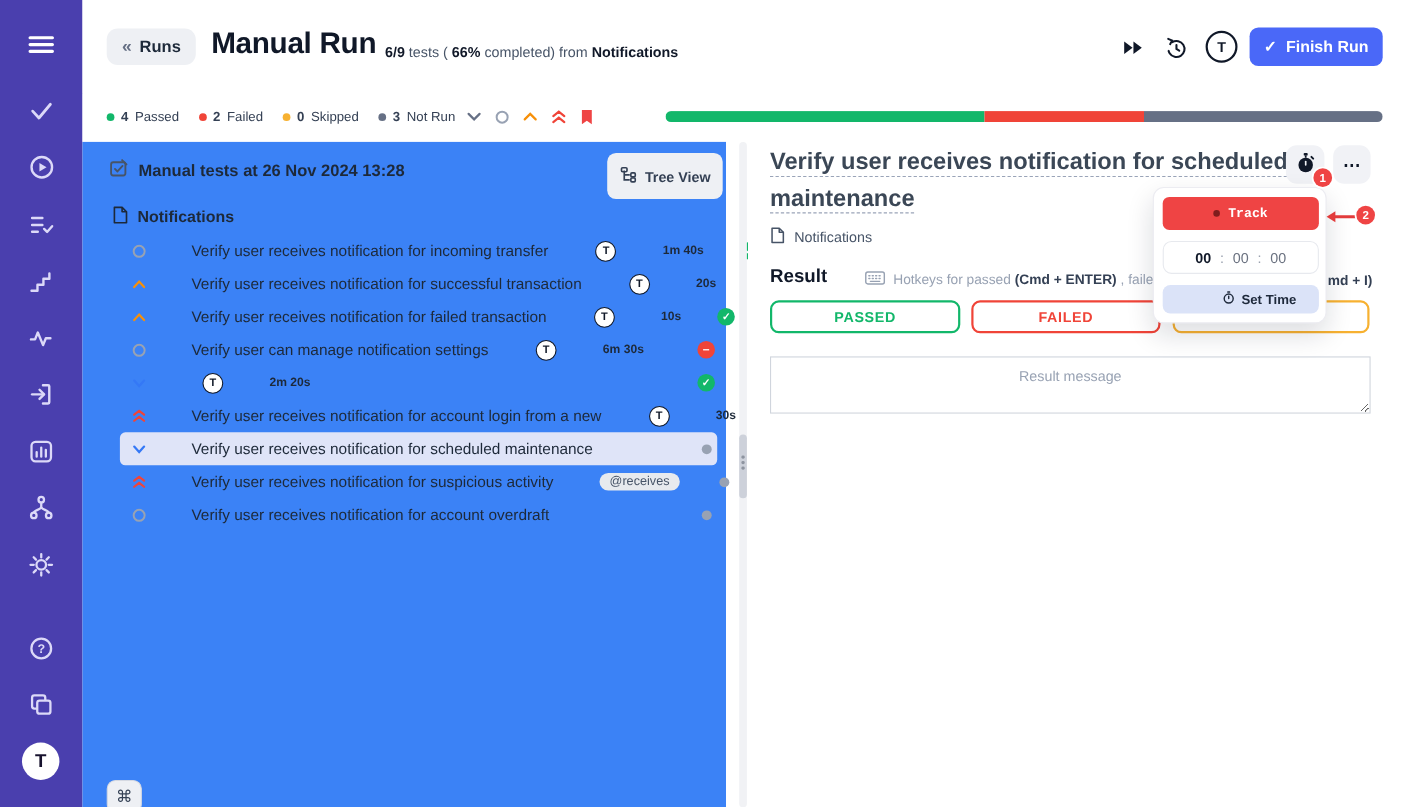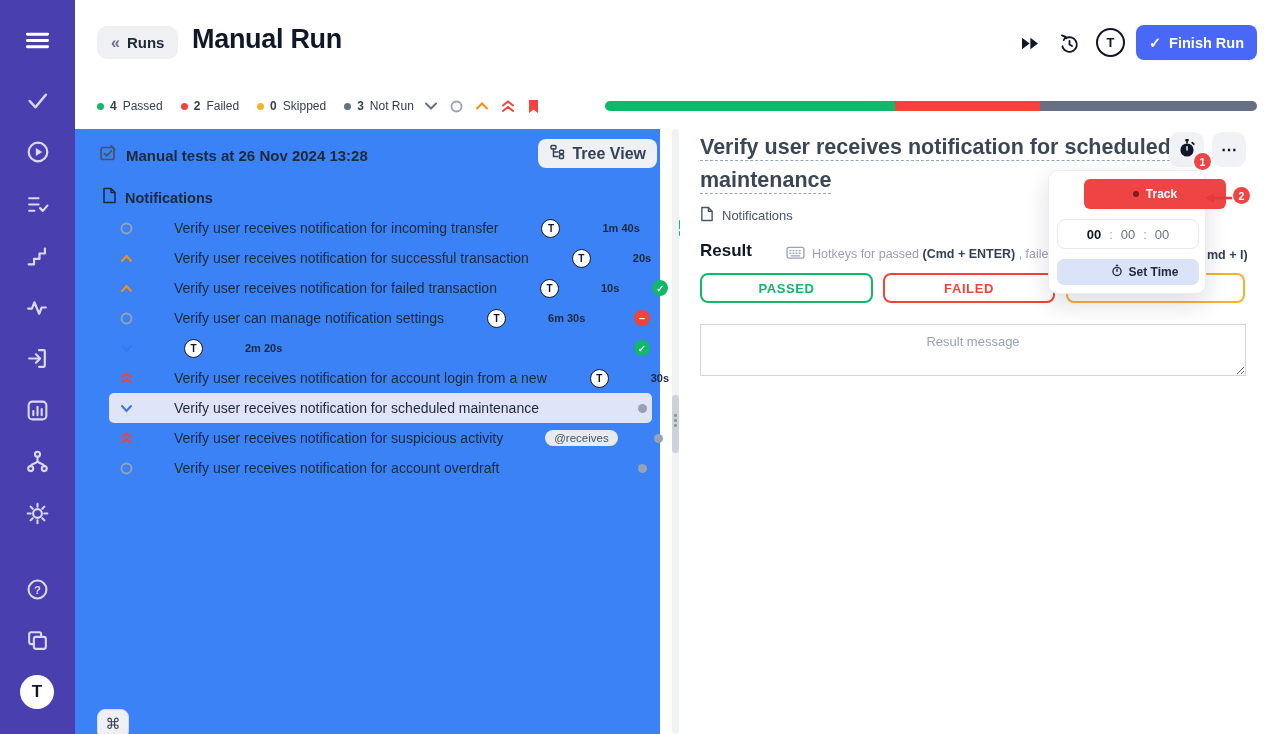--- a/index.html
+++ b/index.html
@@ -30,21 +30,21 @@
   .count b { font-weight:700; }
   .filters { position:absolute; left:349px; top:12px; display:flex; gap:12px; align-items:center; height:18px; }
   .filters > span { display:flex; align-items:center; justify-content:center; cursor:pointer; }
   .progress { position:absolute; left:530px; top:16px; width:652px; height:10px; border-radius:6px; overflow:hidden; display:flex; }
   .progress .seg { height:100%; }
 
   
   .leftpanel { position:absolute; left:75px; top:129px; width:585px; bottom:0; background:#3b82f6; }
   .run-row { position:absolute; left:24px; top:15px; display:flex; align-items:center; gap:9px; }
   .run-row .txt { font-size:15px; font-weight:600; color:#1d2939; }
-  .treeview-btn { position:absolute; right:3px; top:10px; height:29px; padding:0 11px; background:#eef0f4; border:none; border-radius:8px; display:flex; align-items:center; gap:7px; font-size:16px; font-weight:600; color:#344054; cursor:pointer; font-family:inherit; }
+  .treeview-btn { position:absolute; right:3px; top:10px; height:42px; padding:0 11px; background:#eef0f4; border:none; border-radius:8px; display:flex; align-items:center; gap:7px; font-size:13px; font-weight:600; color:#344054; cursor:pointer; font-family:inherit; }
   .suite-row { position:absolute; left:27px; top:58px; display:flex; align-items:center; gap:8px; }
   .suite-row .txt { font-size:14.5px; font-weight:700; color:#1d2939; }
   .rows { position:absolute; left:0; right:0; top:84px; }
   .trow { height:30px; margin:0 8px 0 34px; padding:0 2px 0 10px; display:flex; align-items:center; border-radius:5px; cursor:pointer;gap:33px; }
   .trow.selected { background:#dfe4f8; }
   .prio { width:14px; display:flex; align-items:center; justify-content:center; margin-right:8px; flex:none; }
   .ttitle { font-size:14px; color:#1d2939; white-space:nowrap; }
   .tlogo { width:19px; height:19px; border:1.6px solid #101828; border-radius:50%; background:#fff; display:flex; align-items:center; justify-content:center; font-size:10px; font-weight:800; color:#101828; margin-left:10px; flex:none; }
   .tdur { font-size:11px; font-weight:700; color:#1d2939; margin-left:9px; white-space:nowrap; }
   .tag { margin-left:9px; background:#e7eaee; color:#475467; font-size:11.5px; padding:2px 9px; border-radius:10px; white-space:nowrap; }
@@ -75,21 +75,21 @@
   .hk-frag { position:absolute; left:527px; top:119px; font-size:12.5px; font-weight:700; color:#344054; white-space:pre; }
   .stbtn { position:absolute; top:144px; height:30px; border-radius:8px; background:#fff; font-size:13px; font-weight:700; letter-spacing:0.6px; display:flex; align-items:center; justify-content:center; cursor:pointer; font-family:inherit; }
   .stbtn.pass { left:20px; width:173px; border:2px solid #12b76a; color:#12b76a; }
   .stbtn.fail { left:203px; width:172px; border:2px solid #f04438; color:#f04438; }
   .stbtn.skip { left:386px; width:179px; border:2px solid #f7b131; color:#f79009; }
   .msg { position:absolute; left:20px; top:195px; width:546px; height:52px; border:1px solid #d0d5dd; border-radius:0; padding:9px 12px; font-size:13px; color:#1d2939; font-family:inherit; resize:both;text-align:center; }
   .msg::placeholder { color:#98a2b3; }
 
   
   .popup { position:absolute; left:368px; top:41px; width:158px; background:#fff; border:1px solid #ececf1; border-radius:10px; box-shadow:0 10px 24px rgba(16,24,40,.14); padding:8px; z-index:20; }
-  .track-btn { width:142px; height:30px; background:#ef4444; border:none; border-radius:6px; color:#fff; font-size:12px; font-weight:700; display:flex; align-items:center; justify-content:center; gap:7px; cursor:pointer; font-family:Liberation Sans, sans-serif;margin-left:27px; }
+  .track-btn { width:142px; height:30px; background:#ef4444; border:none; border-radius:6px; color:#fff; font-size:12px; font-weight:700; display:flex; align-items:center; justify-content:center; gap:7px; cursor:pointer; font-family:Liberation Mono, monospace; }
   .track-btn .rdot { width:6px; height:6px; border-radius:50%; background:#7f1d1d; }
   .time-row { margin-top:10px; width:142px; height:30px; border:1px solid #e7e9ee; border-radius:8px; display:flex; align-items:center; justify-content:center; gap:8px; font-size:13px; color:#6b7280; cursor:text; }
   .time-row .hh { font-weight:700; color:#101828; }
   .time-row .col { color:#9aa1af; }
   .settime-btn { margin-top:10px; width:142px; height:26px; background:#dbe3f8; border:none; border-radius:7px; display:flex; align-items:center; justify-content:center; gap:6px; font-size:12px; font-weight:700; color:#1e293b; cursor:pointer; font-family:inherit;padding-left:33px; }
   .arrow2 { position:absolute; left:524px; top:61px; z-index:25; }
 </style>
 </head>
 <body>
 
@@ -169,20 +169,21 @@
     </span>
     <span class="side-logo">T</span>
   </nav>
 
   <header class="topbar">
     <button class="runs-btn">
       <span class="chev">«</span>
       <span>Runs</span>
     </button>
     <h1 class="run-title">Manual Run</h1>
+    <div class="run-subtitle"><b>6/9</b><span> tests ( </span><b>66%</b><span> completed) from </span><b>Notifications</b></div>
     <span class="top-ico" style="left:943px">
       <svg width="20" height="15" viewBox="0 0 20 15">
           <path d="M2 1.8L9.6 7.5 2 13.2z" fill="#101828"></path>
           <path d="M10.4 1.8L18 7.5l-7.6 5.7z" fill="#101828"></path>
         </svg>
     </span>
     <span class="top-ico" style="left:982px">
       <svg width="23" height="23" viewBox="0 0 22 22" fill="none" stroke="#101828" stroke-width="1.8" stroke-linecap="round">
           <circle cx="11" cy="12" r="7" stroke-dasharray="35 9" transform="rotate(-122 11 12)"></circle>
           <path d="M3.8 3.2l3.4 1.4-1.7 3.2" stroke-width="1.7"></path>

